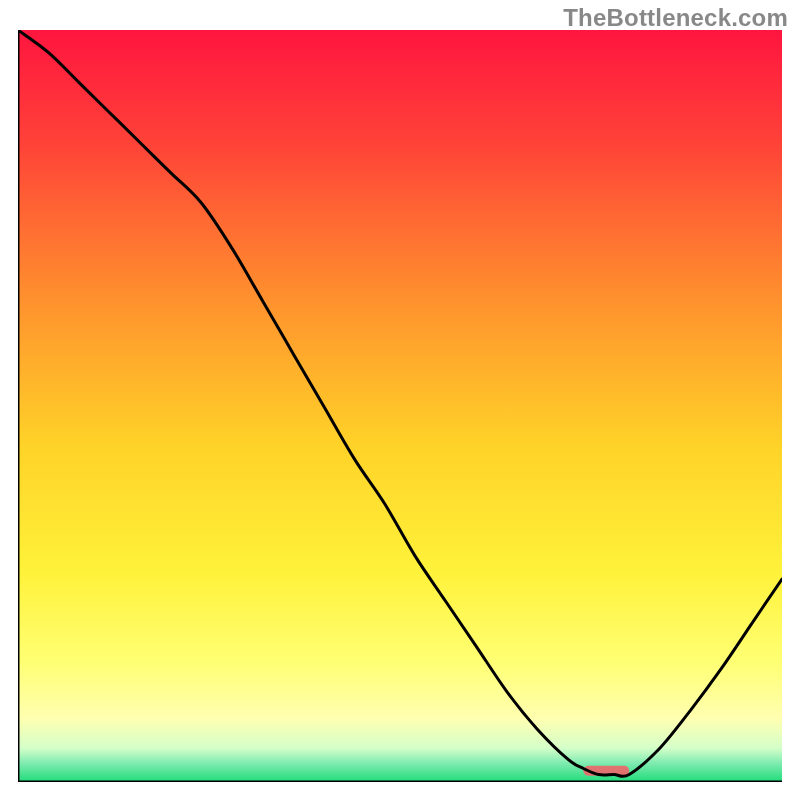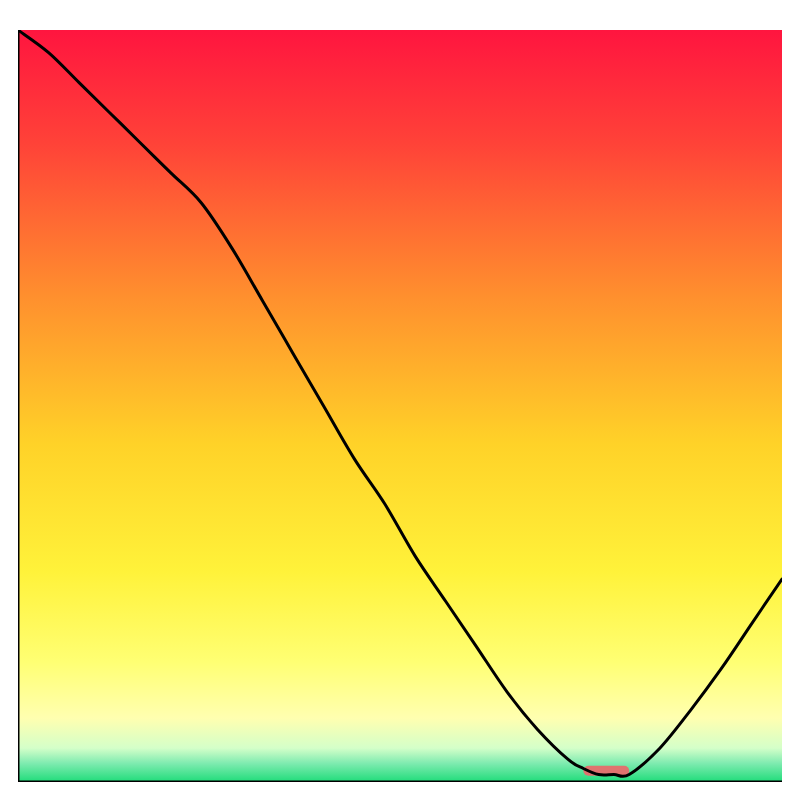--- a/index.html
+++ b/index.html
@@ -30,20 +30,21 @@
     top: 30px;
     width: 764px;
     height: 752px;
   }
   svg { display: block; }
 </style>
 </head>
 <body>
 
 <div class="wrap">
+  <div class="watermark">TheBottleneck.com</div>
 
   <div class="plot">
     <svg id="chart-svg" viewBox="0 0 764 752" width="764" height="752" preserveAspectRatio="none">
       <defs>
         <linearGradient id="bg-grad" x1="0" y1="0" x2="0" y2="1">
             <stop offset="0.00%" stop-color="#ff153f"></stop>
             <stop offset="15.00%" stop-color="#ff4238"></stop>
             <stop offset="35.00%" stop-color="#ff8e2e"></stop>
             <stop offset="55.00%" stop-color="#ffd228"></stop>
             <stop offset="72.00%" stop-color="#fff23a"></stop>

